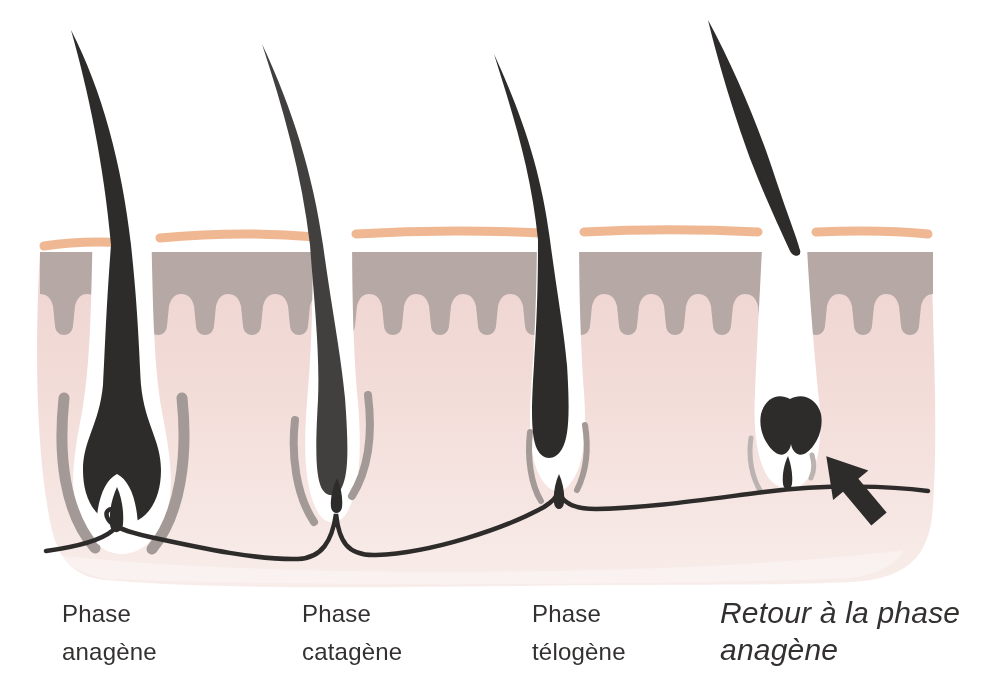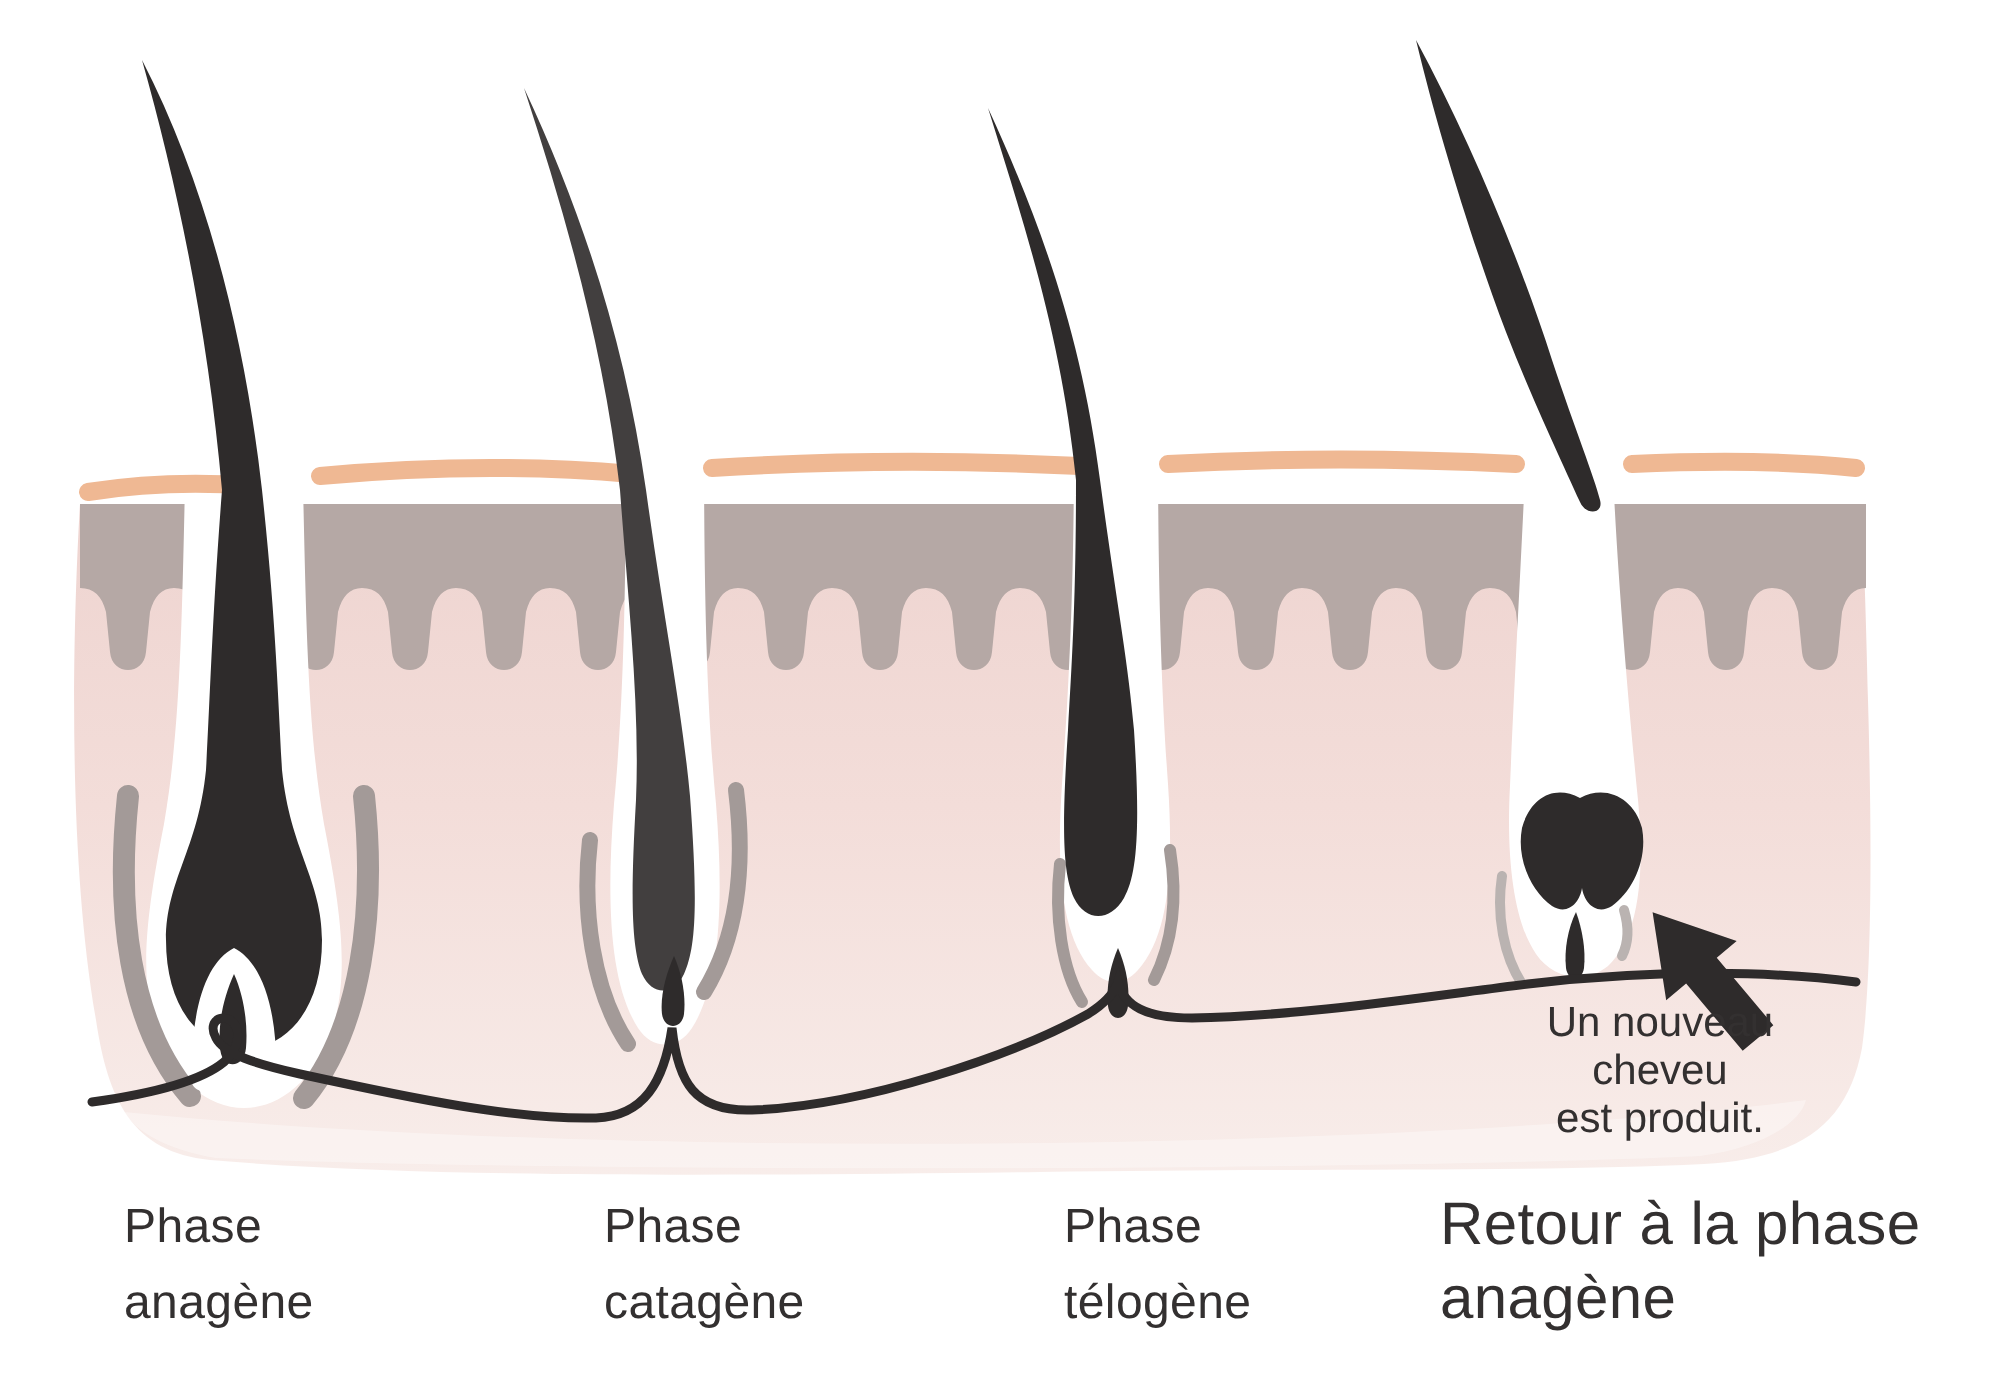--- a/index.html
+++ b/index.html
@@ -110,20 +110,17 @@
       <polygon class="arrow" points="0,-10 44,-10 44,-23 82,0 44,23 44,10 0,10"></polygon>
     </g>
   </svg>
 
   <div class="phase-label" style="left:62px;top:595px;">Phase
 anagène</div>
   <div class="phase-label" style="left:302px;top:595px;">Phase
 catagène</div>
   <div class="phase-label" style="left:532px;top:595px;">Phase
 télogène</div>
-  <div class="phase-label wide" style="left:720px;top:594px;">Retour à la phase
+  <div class="phase-label wide" style="left:720px;top:594px;font-style:italic;">Retour à la phase
 anagène</div>
 
-  <div class="annotation">Un nouveau
-cheveu
-est produit.</div>
 
 </div>
 
 </body></html>

